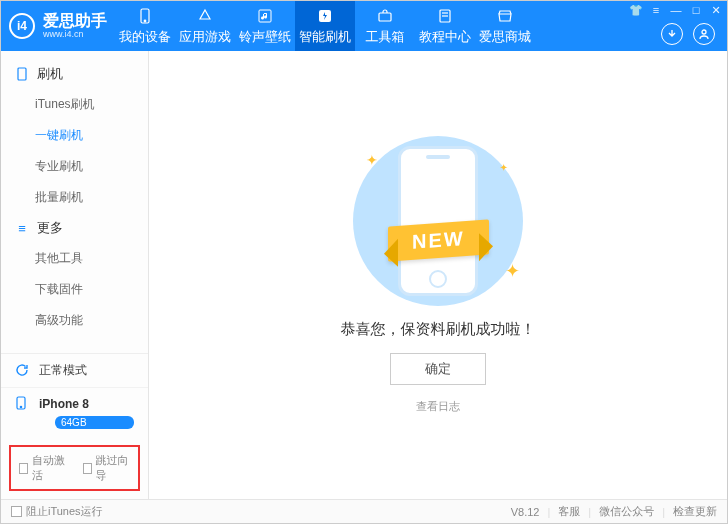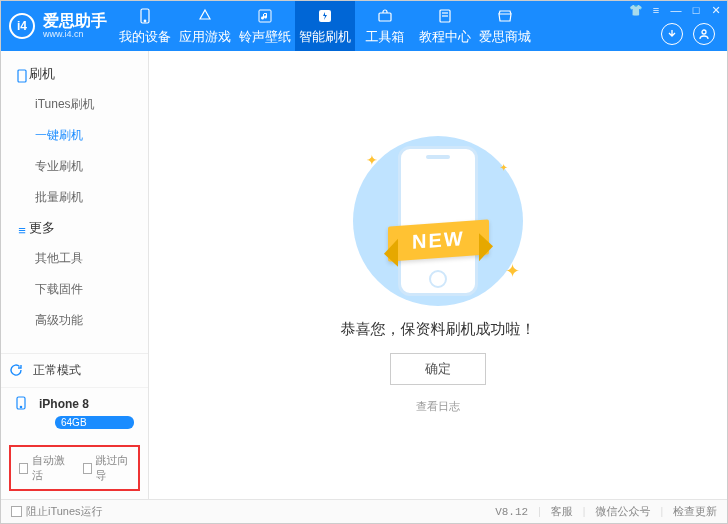--- a/index.html
+++ b/index.html
@@ -21,26 +21,26 @@
     .wc { width: 14px; height: 14px; display: flex; align-items: center; justify-content: center; cursor: pointer; opacity: 0.9; }
     .header-right { position: absolute; right: 12px; bottom: 6px; display: flex; gap: 10px; }
     .hr-icon { width: 22px; height: 22px; border: 1.5px solid #fff; border-radius: 50%; display: flex; align-items: center; justify-content: center; cursor: pointer; }
     
     
     .body { flex: 1; display: flex; overflow: hidden; }
     
     
     .sidebar { width: 148px; border-right: 1px solid #e5e5e5; display: flex; flex-direction: column; background: #fdfdfd; }
     .side-scroll { flex: 1; overflow: auto; padding: 8px 0; }
-    .side-group { padding: 6px 14px; display: flex; align-items: flex-end; gap: 0; color: #333; font-size: 13px; }
+    .side-group { padding: 6px 14px; display: flex; align-items: center; gap: 8px; color: #333; font-size: 13px; }
     .side-item { padding: 7px 14px 7px 34px; color: #666; cursor: pointer; font-size: 12px; }
     .side-item.active { color: #1a8cff; }
     .group-icon { width: 14px; height: 14px; display: flex; align-items: center; justify-content: center; color: #1a8cff; }
     .side-bottom { border-top: 1px solid #eee; }
-    .mode-row { padding: 8px 8px; display: flex; align-items: center; gap: 8px; color: #444; border-bottom: 1px solid #f2f2f2; }
+    .mode-row { padding: 8px 14px; display: flex; align-items: center; gap: 8px; color: #444; border-bottom: 1px solid #f2f2f2; }
     .mode-icon { width: 16px; height: 16px; color: #1a8cff; }
     .device-row { padding: 8px 14px; display: flex; flex-direction: column; gap: 4px; }
     .device-top { display: flex; align-items: center; gap: 8px; }
     .storage-badge { background: #1a8cff; color: #fff; padding: 1px 6px; border-radius: 6px; font-size: 10px; margin-left: 40px; }
     .redbox { border: 2px solid #e33; margin: 8px; padding: 6px 8px; display: flex; gap: 16px; align-items: center; }
     .check-row { display: flex; align-items: center; gap: 4px; color: #888; font-size: 11px; }
     .checkbox { width: 11px; height: 11px; border: 1px solid #aaa; background: #fff; }
     
     
     .main { flex: 1; display: flex; flex-direction: column; align-items: center; justify-content: center; gap: 14px; }
@@ -57,21 +57,21 @@
     .s1 { top: 16px; left: 28px; font-size: 14px; }
     .s2 { top: 26px; right: 30px; font-size: 10px; }
     .s3 { bottom: 24px; right: 18px; font-size: 18px; }
     .success-text { font-size: 15px; color: #333; }
     .ok-btn { padding: 6px 34px; border: 1px solid #ccc; background: #fff; cursor: pointer; color: #555; font-size: 13px; }
     .log-link { color: #999; font-size: 11px; cursor: pointer; }
     
     
     .footer { height: 24px; border-top: 1px solid #e5e5e5; display: flex; align-items: center; padding: 0 10px; font-size: 11px; color: #888; justify-content: space-between; background: #fafafa; }
     .footer-left { display: flex; align-items: center; gap: 5px; }
-    .footer-right { display: flex; align-items: center; gap: 8px; font-family: Liberation Mono, monospace; }
+    .footer-right { display: flex; align-items: center; gap: 8px; }
     .sep { color: #ddd; }
   </style>
 </head>
 <body>
 
 <div class="window">
 
   <div class="header">
     <div class="logo-area">
       <div class="logo-circle">i4</div>

